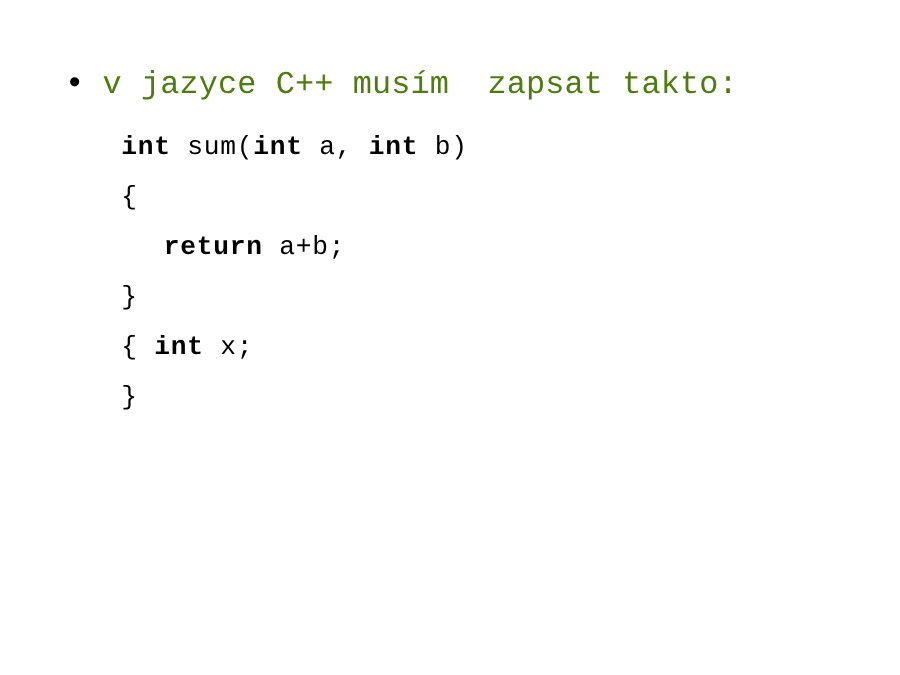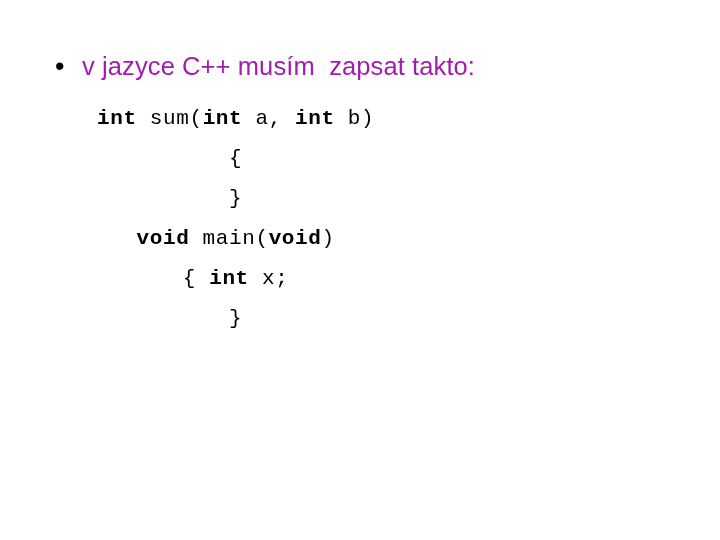--- a/index.html
+++ b/index.html
@@ -33,37 +33,36 @@
   }
   .bullet-mark {
     font-family: "Liberation Sans", sans-serif;
     font-size: 27px;
     line-height: 1;
     width: 27px;
     flex: 0 0 27px;
     color: #000000;
   }
   .bullet-text {
-    font-family: Liberation Sans, sans-serif;
+    font-family: Liberation Mono, monospace;
     font-size: 25.5px;
     line-height: 1.12;
     letter-spacing: 0.1px;
-    color: #a21caf;
+    color: #4d7c0f;
     white-space: pre;
   }
 
   
   #code-block {
     position: absolute;
     left: 97px;
     top: 99px;
     font-family: "Liberation Mono", "DejaVu Sans Mono", monospace;
     font-size: 21px;
     color: #000000;
-    text-align: center;
   }
   .code-line {
     height: 40px;
     line-height: 40px;
     white-space: pre;
     font-size: 21px;
     letter-spacing: 0.6px;
   }
   .code-line .kw {
     font-weight: bold;
@@ -81,19 +80,19 @@
 <div id="slide">
 
   <div class="bullet-row">
     <span class="bullet-mark">•</span>
     <span class="bullet-text">v jazyce C++ musím  zapsat takto:</span>
   </div>
 
   <div id="code-block">
       <div class="code-line"><span class="kw">int</span><span class="pl"> sum(</span><span class="kw">int</span><span class="pl"> a, </span><span class="kw">int</span><span class="pl"> b)</span></div>
       <div class="code-line"><span class="pl">{</span></div>
+      <div class="code-line indent-1"><span class="kw">return</span><span class="pl"> a+b;</span></div>
       <div class="code-line"><span class="pl">}</span></div>
-      <div class="code-line"><span class="kw">void</span><span class="pl"> main(</span><span class="kw">void</span><span class="pl">)</span></div>
       <div class="code-line"><span class="pl">{ </span><span class="kw">int</span><span class="pl"> x;</span></div>
       <div class="code-line"><span class="pl">}</span></div>
     </div>
 
 </div>
 
 </body></html>

